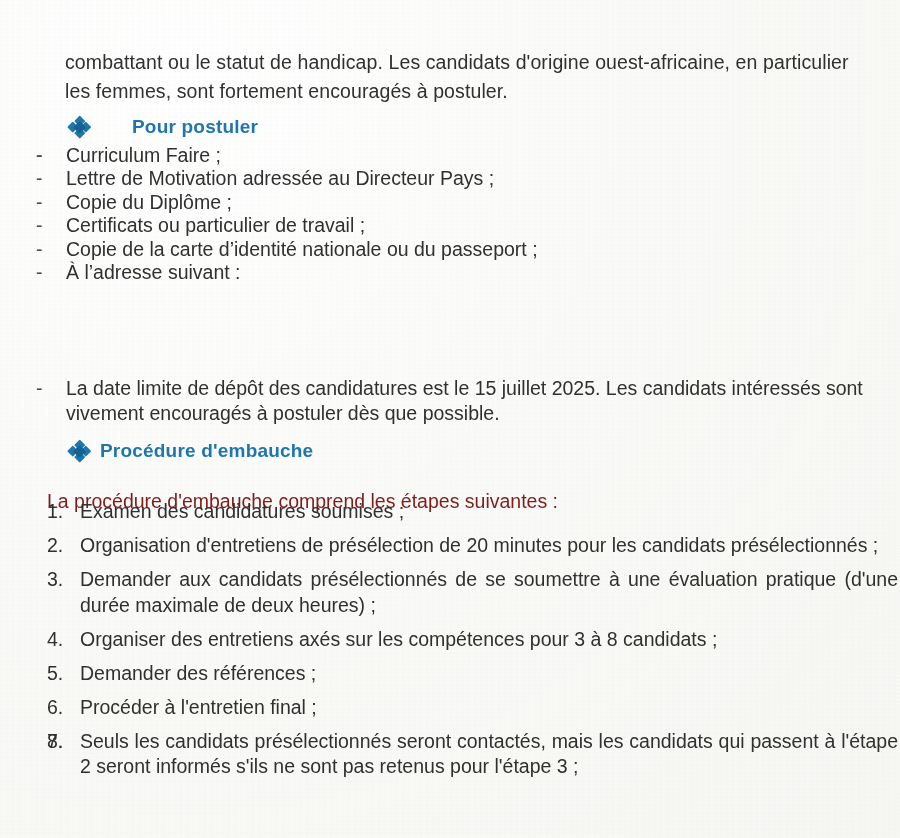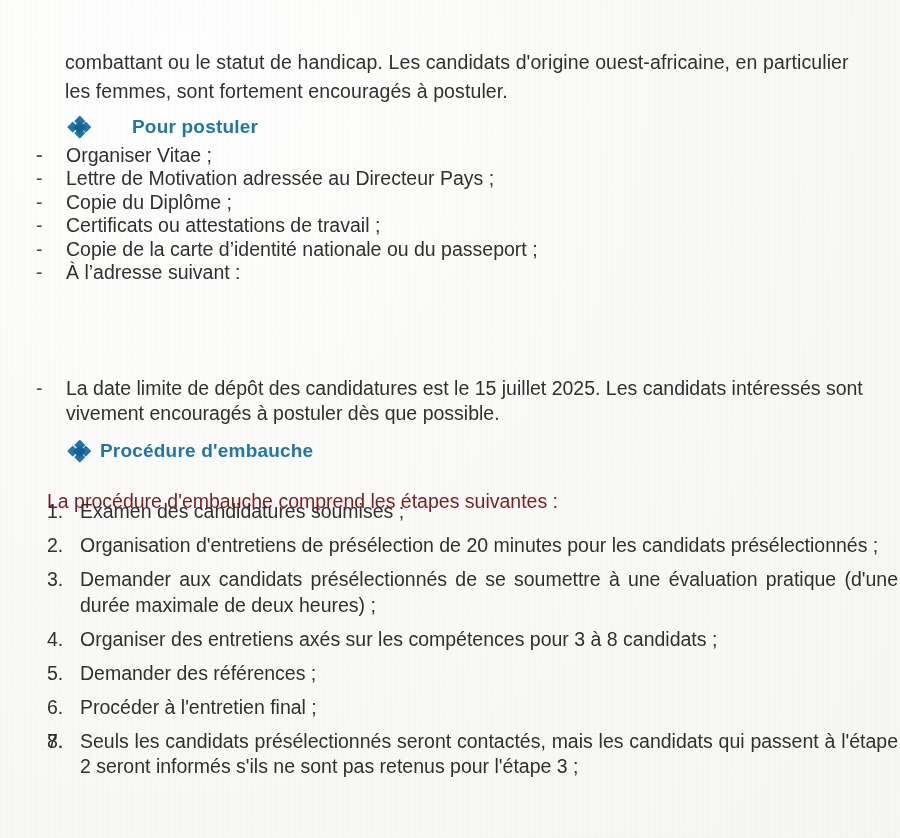--- a/index.html
+++ b/index.html
@@ -208,33 +208,33 @@
     </span>
     <span>Pour postuler</span>
   </div>
 
   <ul class="dash-list">
     <li>
       <span class="dash">-</span>
     </li>
     <li>
       <span class="dash">-</span>
-      <span>Organiser Vitae ;</span>
+      <span>Curriculum Faire ;</span>
     </li>
     <li>
       <span class="dash">-</span>
       <span>Lettre de Motivation adressée au Directeur Pays ;</span>
     </li>
     <li>
       <span class="dash">-</span>
       <span>Copie du Diplôme ;</span>
     </li>
     <li>
       <span class="dash">-</span>
-      <span>Certificats ou attestations de travail ;</span>
+      <span>Certificats ou particulier de travail ;</span>
     </li>
     <li>
       <span class="dash">-</span>
       <span>Copie de la carte d’identité nationale ou du passeport ;</span>
     </li>
     <li>
       <span class="dash">-</span>
       <span>À l’adresse suivant :</span>
     </li>
   </ul>

